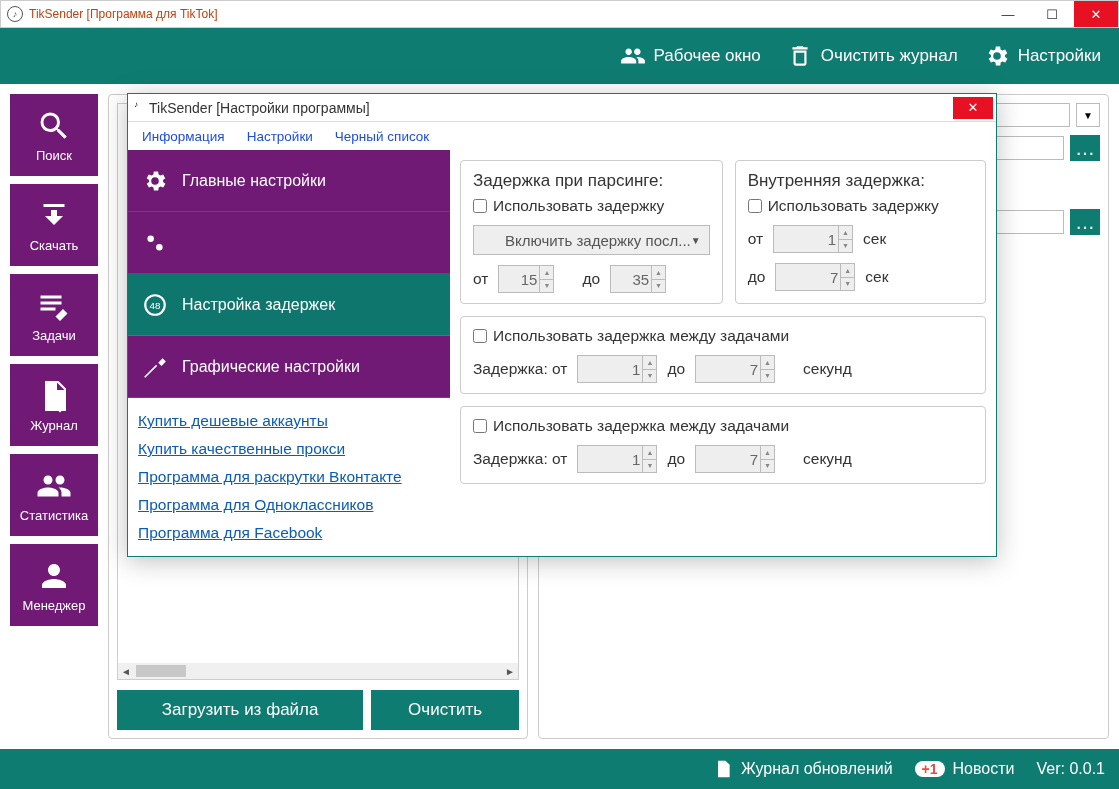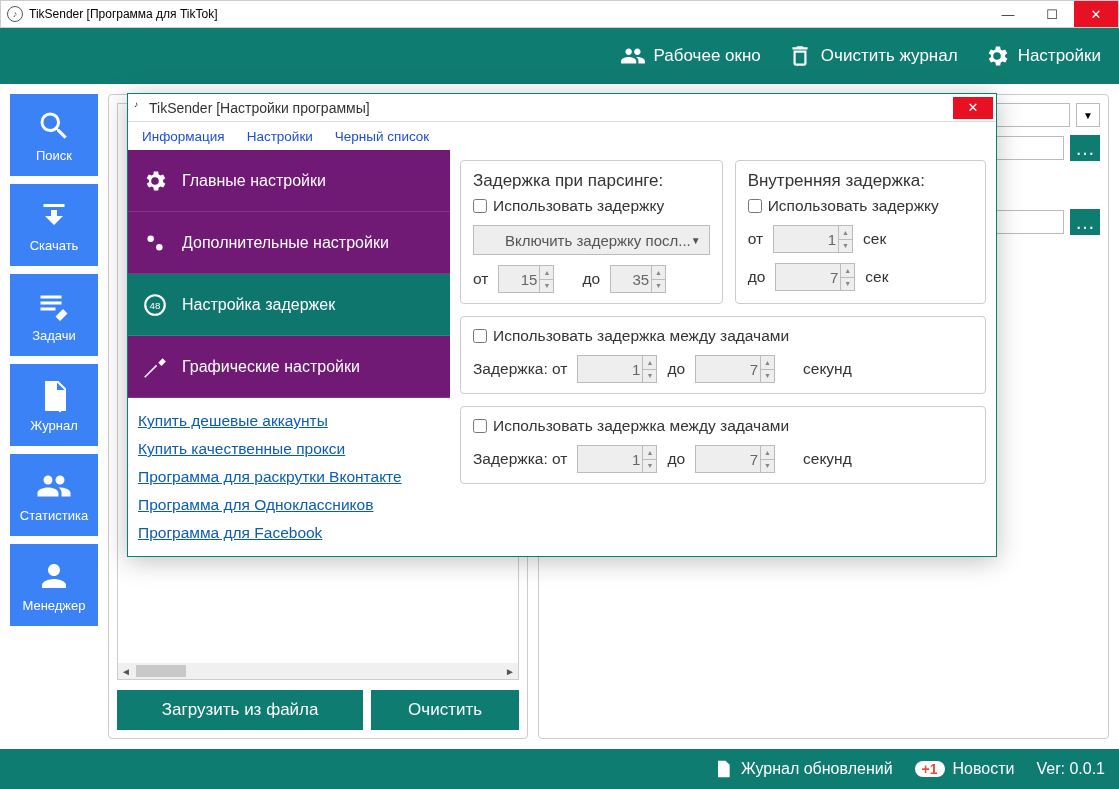--- a/index.html
+++ b/index.html
@@ -1,36 +1,36 @@
 <!DOCTYPE html>
 <html><head>
 <meta charset="utf-8">
 <style>
 * { box-sizing: border-box; margin: 0; padding: 0; font-family: "Segoe UI", Arial, sans-serif; }
 body { background: #fff; width: 1119px; height: 789px; overflow: hidden; position: relative; }
 
 
 .titlebar { height: 28px; background: #fff; border: 1px solid #ccc; display: flex; align-items: center; padding-left: 6px; }
 .titlebar .app-icon { width: 16px; height: 16px; margin-right: 6px; border: 1.5px solid #555; border-radius: 50%; display: flex; align-items: center; justify-content: center; font-size: 9px; font-weight: bold; color: #555; }
-.titlebar .title { font-size: 12px; color: #000000; flex: 1; }
+.titlebar .title { font-size: 12px; color: #c2410c; flex: 1; }
 .titlebar .winbtns { display: flex; height: 100%; }
 .titlebar .winbtn { width: 44px; display: flex; align-items: center; justify-content: center; font-size: 13px; color: #333; }
 .titlebar .winbtn.close { background: #e81123; color: #fff; }
 
 
 .header { height: 56px; background: #0f7c72; display: flex; align-items: center; justify-content: flex-end; padding-right: 18px; gap: 26px; }
 .header-btn { display: flex; align-items: center; gap: 8px; color: #fff; font-size: 17px; cursor: pointer; }
 .header-btn .hicon { width: 26px; height: 26px; fill: #fff; }
 
 
 .main { display: flex; background: #fff; height: calc(100% - 28px - 56px - 40px); padding: 10px; gap: 10px; }
 
 
 .sidebar { width: 88px; display: flex; flex-direction: column; gap: 8px; }
-.side-btn { background: #3b82f6; color: #fff; height: 82px; display: flex; flex-direction: column; align-items: center; justify-content: center; gap: 4px; cursor: pointer; }
+.side-btn { background: #701a75; color: #fff; height: 82px; display: flex; flex-direction: column; align-items: center; justify-content: center; gap: 4px; cursor: pointer; }
 .side-btn svg { width: 36px; height: 36px; fill: #fff; }
 .side-btn .lbl { font-size: 13px; }
 
 
 .content { flex: 1; display: flex; gap: 10px; position: relative; }
 .left-panel { width: 420px; border: 1px solid #ccc; border-radius: 4px; padding: 8px; display: flex; flex-direction: column; }
 .list-area { flex: 1; border: 1px solid #ccc; background: #fff; position: relative; }
 .hscroll { position: absolute; bottom: 0; left: 0; right: 0; height: 16px; background: #f0f0f0; display: flex; align-items: center; }
 .hscroll .arrow { width: 16px; text-align: center; font-size: 10px; color: #555; }
 .hscroll .thumb { width: 50px; height: 12px; background: #c8c8c8; margin-left: 2px; }
@@ -221,21 +221,20 @@
             <path d="M19.4 13l.1-1-.1-1 2.1-1.6-2-3.5-2.5 1a7 7 0 00-1.7-1l-.4-2.6h-4l-.4 2.6c-.6.3-1.2.6-1.7 1l-2.5-1-2 3.5L6.5 11l-.1 1 .1 1-2.1 1.6 2 3.5 2.5-1c.5.4 1.1.7 1.7 1l.4 2.6h4l.4-2.6c.6-.3 1.2-.6 1.7-1l2.5 1 2-3.5L19.4 13zM12 15.5A3.5 3.5 0 1112 8.5a3.5 3.5 0 010 7z"></path>
           </svg>
         <span>Главные настройки</span>
       </div>
       <div class="dlg-side-item">
         <svg viewBox="0 0 24 24">
             <circle cx="8" cy="8" r="3"></circle>
             <circle cx="16" cy="16" r="3"></circle>
             <path d="M8 3v2M8 11v2M3 8h2M11 8h2M16 11v2M16 19v2M11 16h2M19 16h2"></path>
           </svg>
-        <span>Дополнительные настройки</span>
       </div>
       <div class="dlg-side-item active">
         <svg viewBox="0 0 24 24">
             <circle cx="12" cy="12" r="9" fill="none" stroke="#fff" stroke-width="2"></circle>
             <text x="12" y="16" text-anchor="middle" font-size="9" fill="#fff">48</text>
           </svg>
         <span>Настройка задержек</span>
       </div>
       <div class="dlg-side-item">
         <svg viewBox="0 0 24 24">

